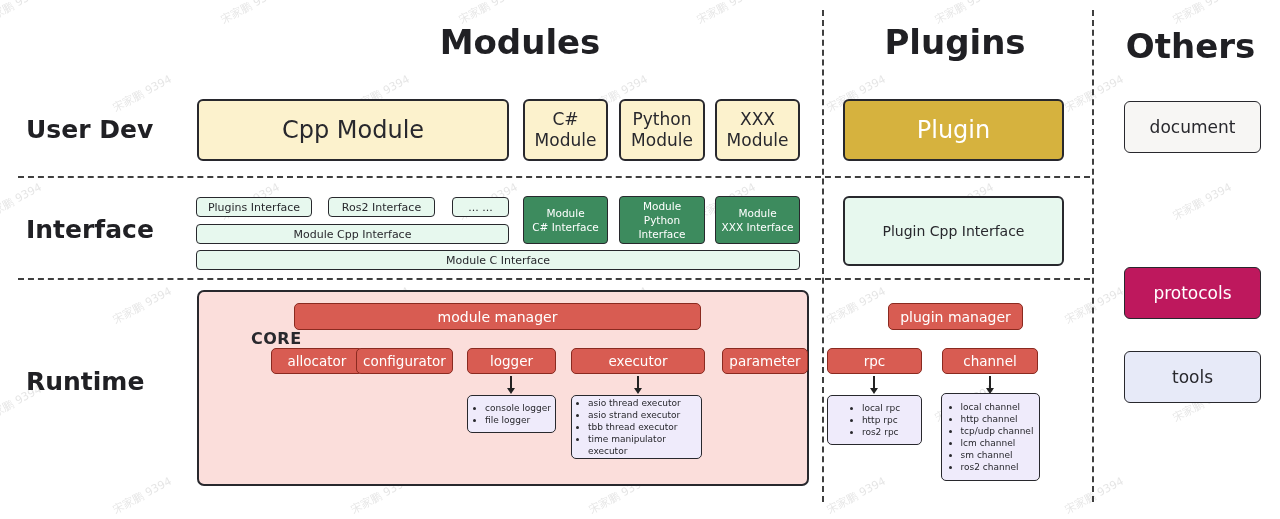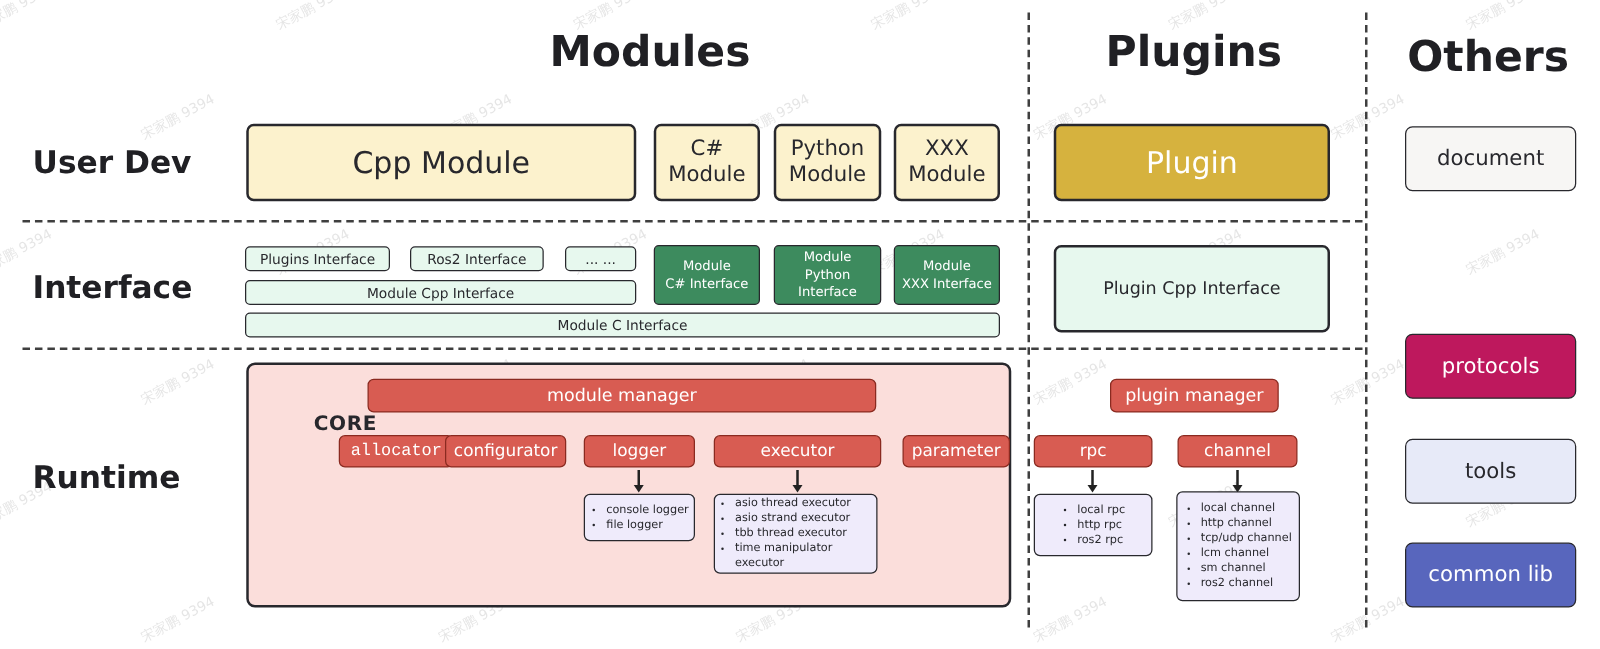--- a/index.html
+++ b/index.html
@@ -62,21 +62,21 @@
   #iface-xxx    { left:715px; width:85px; }
   #iface-plugin-cpp { left:843px; top:196px; width:221px; height:70px; font-size:14px; }
 
   
   #core-box { left:197px; top:290px; width:612px; height:196px; border-radius:7px; }
   #core-label { position:absolute; left:211px; top:329px; font-size:16px; font-weight:700; letter-spacing:0.5px; z-index:3;margin-left:40px; }
   .mgr { height:27px; font-size:14px; }
   #module-manager { left:294px; top:303px; width:407px; z-index:3; }
   #plugin-manager { left:888px; top:303px; width:135px; }
   .comp { top:348px; height:26px; font-size:13.5px; z-index:3; }
-  #comp-allocator    { left:271px; width:92px;font-family:Liberation Mono, monospace; }
+  #comp-allocator    { left:271px; width:92px; }
   #comp-configurator { left:356px; width:97px; }
   #comp-logger       { left:467px; width:89px; }
   #comp-executor     { left:571px; width:134px; }
   #comp-parameter    { left:722px; width:86px; }
   #comp-rpc          { left:827px; width:95px; }
   #comp-channel      { left:942px; width:96px; }
 
   .arrow { position:absolute; top:376px; width:2px; height:12px; background:#222; z-index:3; }
   .arrow::after { content:""; position:absolute; top:100%; left:-3.5px;
                   border:4.5px solid transparent; border-top:6px solid #222; }
@@ -236,15 +236,14 @@
         <li>tcp/udp channel</li>
         <li>lcm channel</li>
         <li>sm channel</li>
         <li>ros2 channel</li>
       </ul>
   </div>
 
   <div id="other-0" class="box other-box" style="background: rgb(247, 246, 244); color: rgb(40, 40, 45);">document</div>
   <div id="other-2" class="box other-box" style="background: #be185d; color: rgb(255, 255, 255);">protocols</div>
   <div id="other-3" class="box other-box" style="background: rgb(231, 234, 248); color: rgb(40, 40, 45);">tools</div>
-  <div id="other-4" class="box other-box" style="background: rgb(88, 102, 189); color: rgb(255, 255, 255);">common lib</div>
 
 </div>
 
 </body></html>

